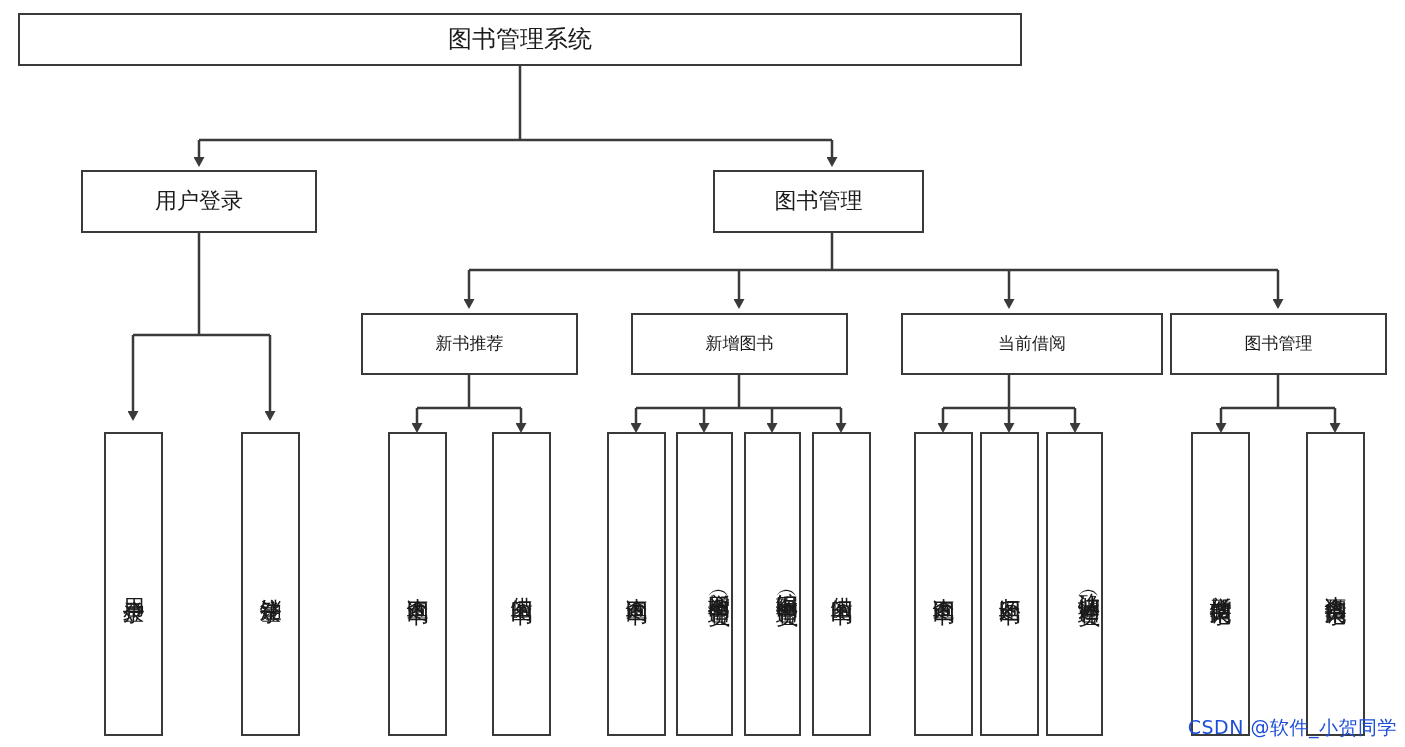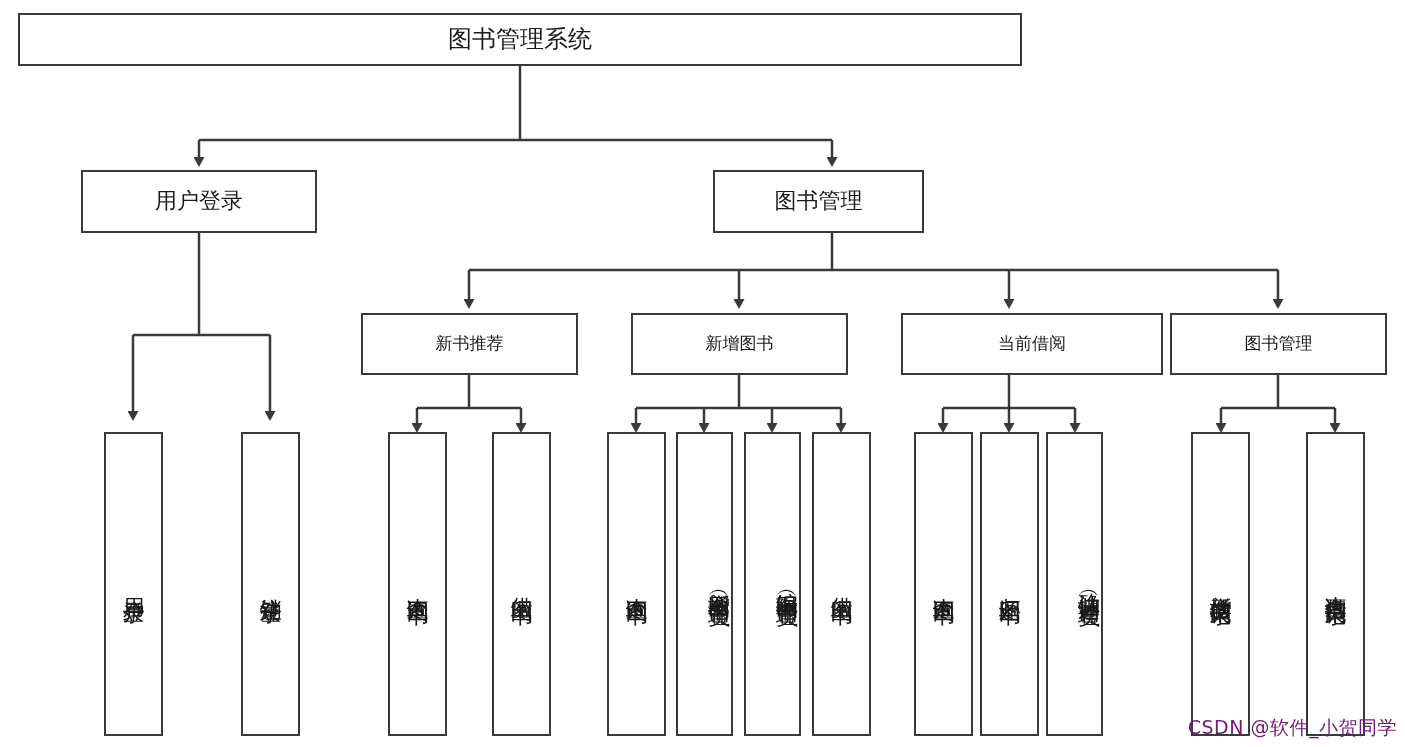--- a/index.html
+++ b/index.html
@@ -57,21 +57,21 @@
   }
   .node.leaf.long {
     align-items: flex-start;
     justify-content: center;
   }
   .watermark {
     position: absolute;
     right: 8px;
     bottom: 6px;
     font-size: 19px;
-    color: #701a75;
+    color: #1d4ed8;
     letter-spacing: 0.5px;
     z-index: 3;
     white-space: nowrap;
   }
 </style>
 </head>
 <body>
 
 <div id="canvas">
 

